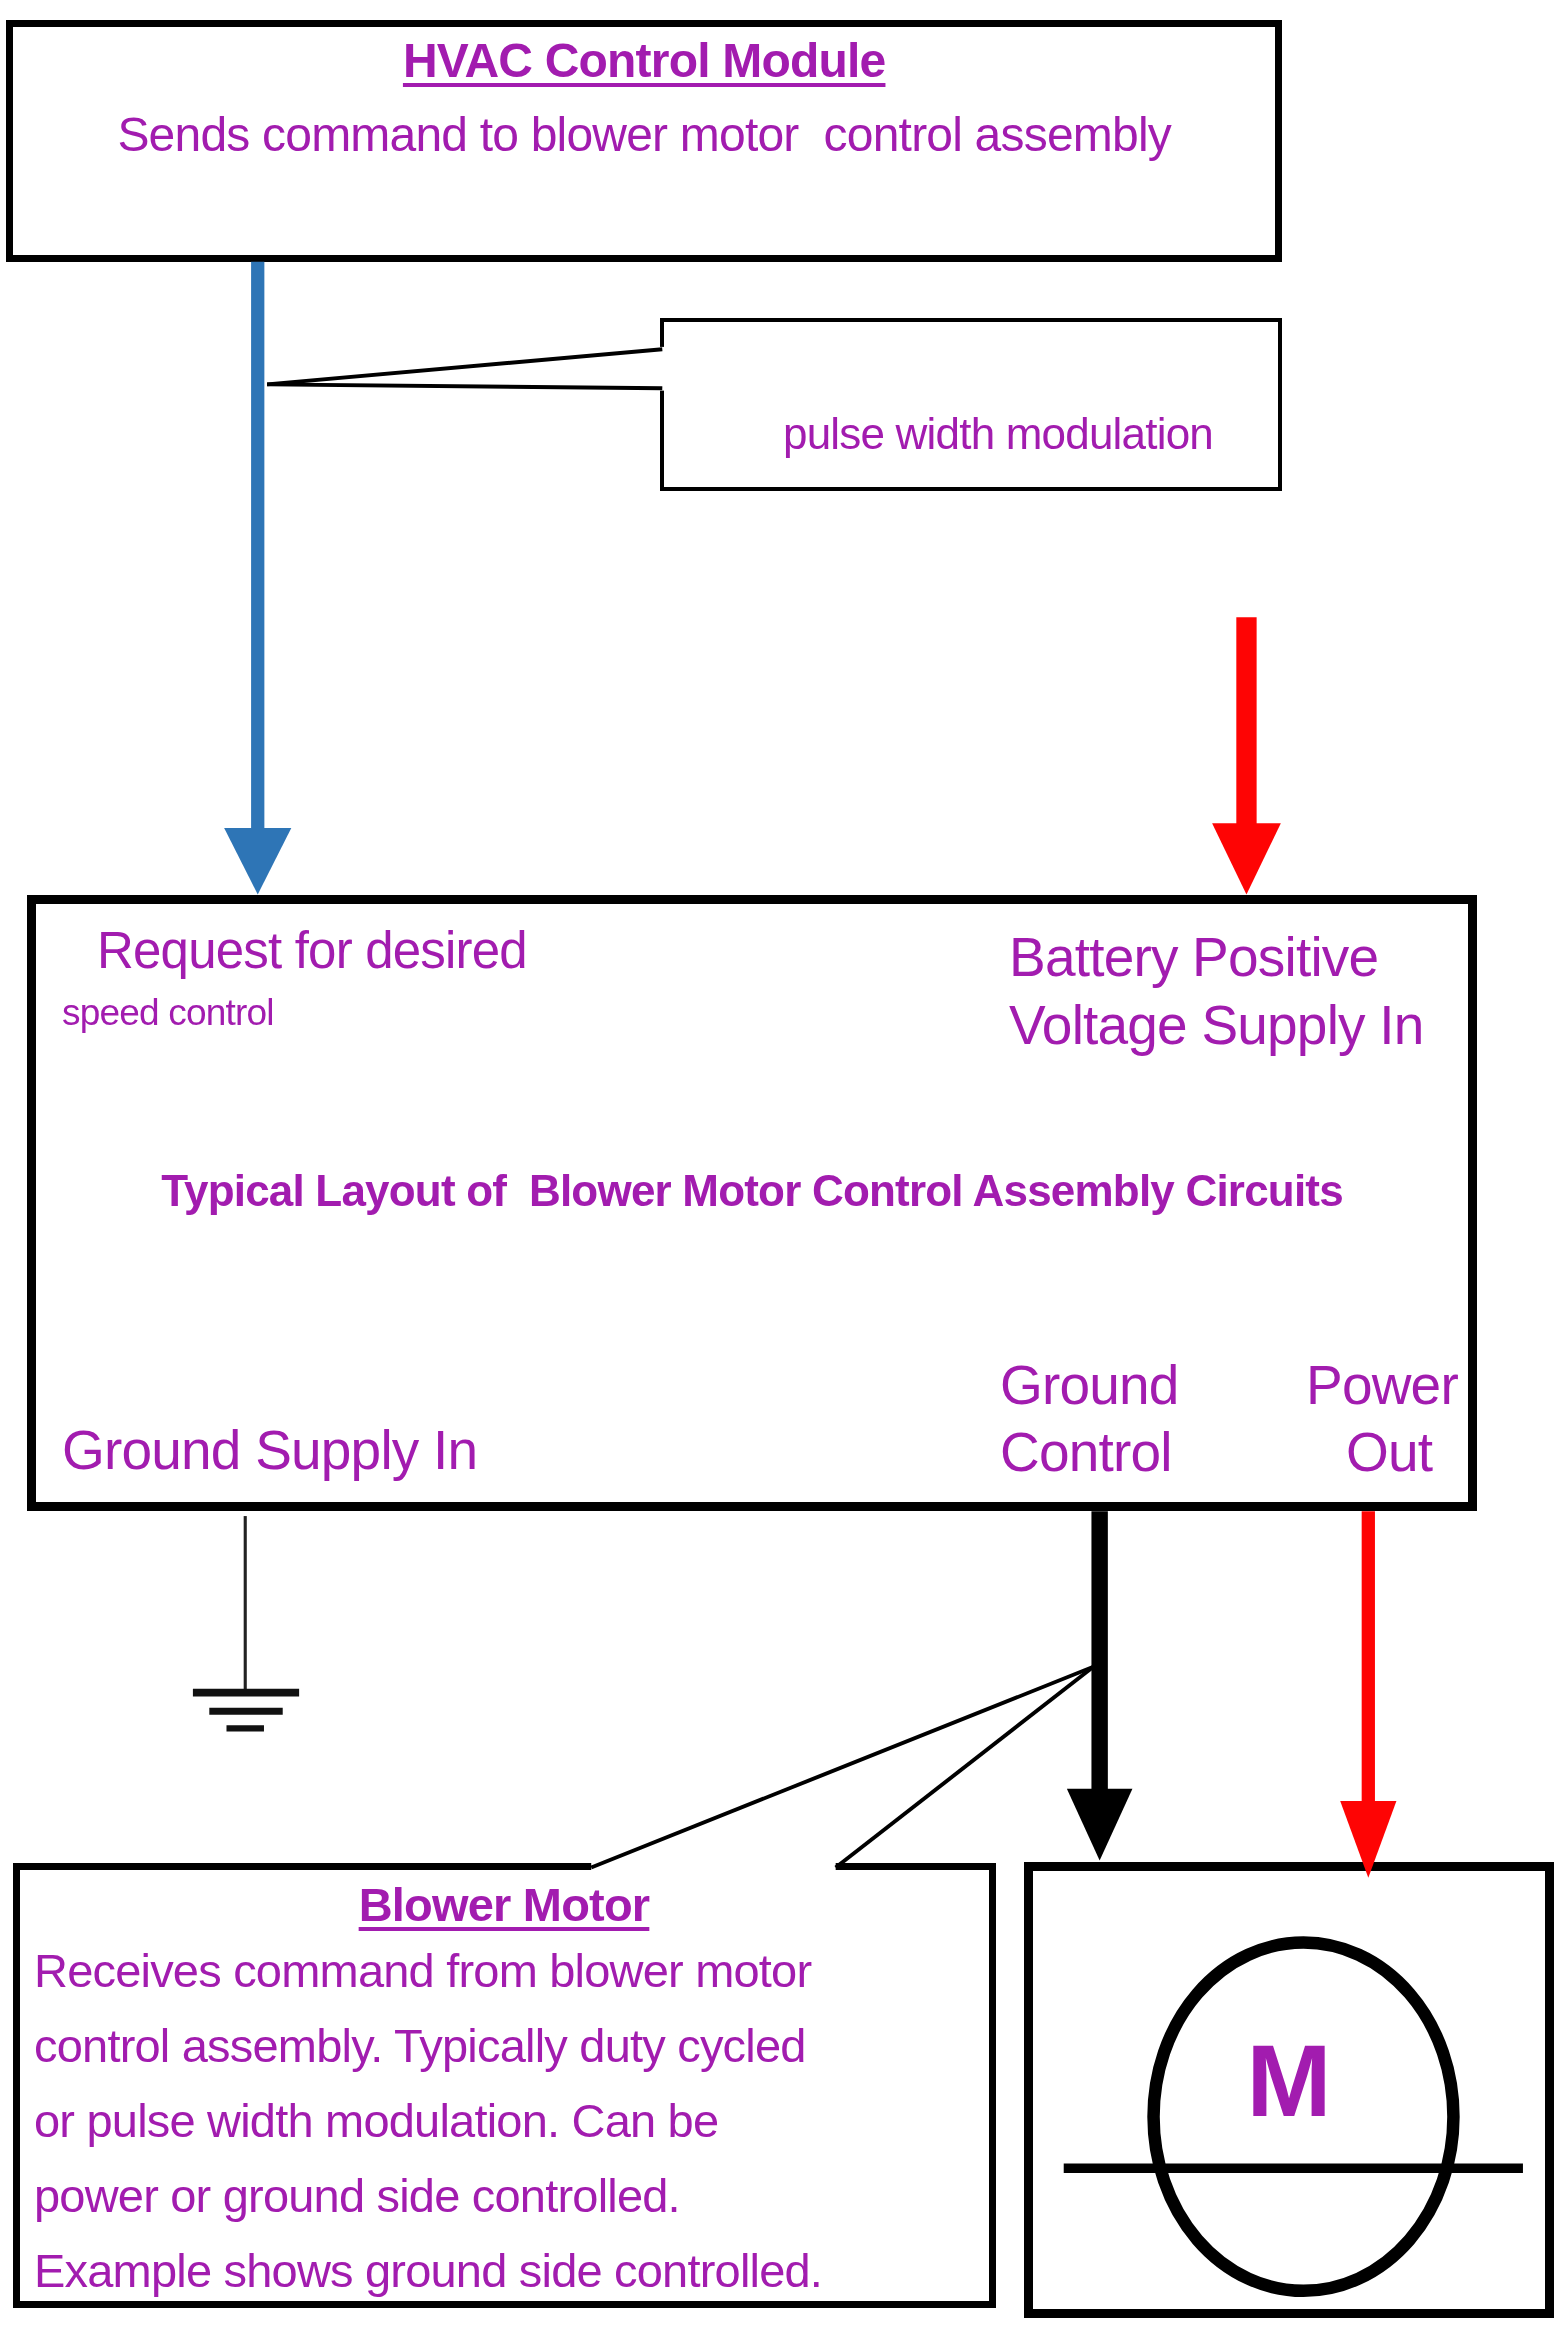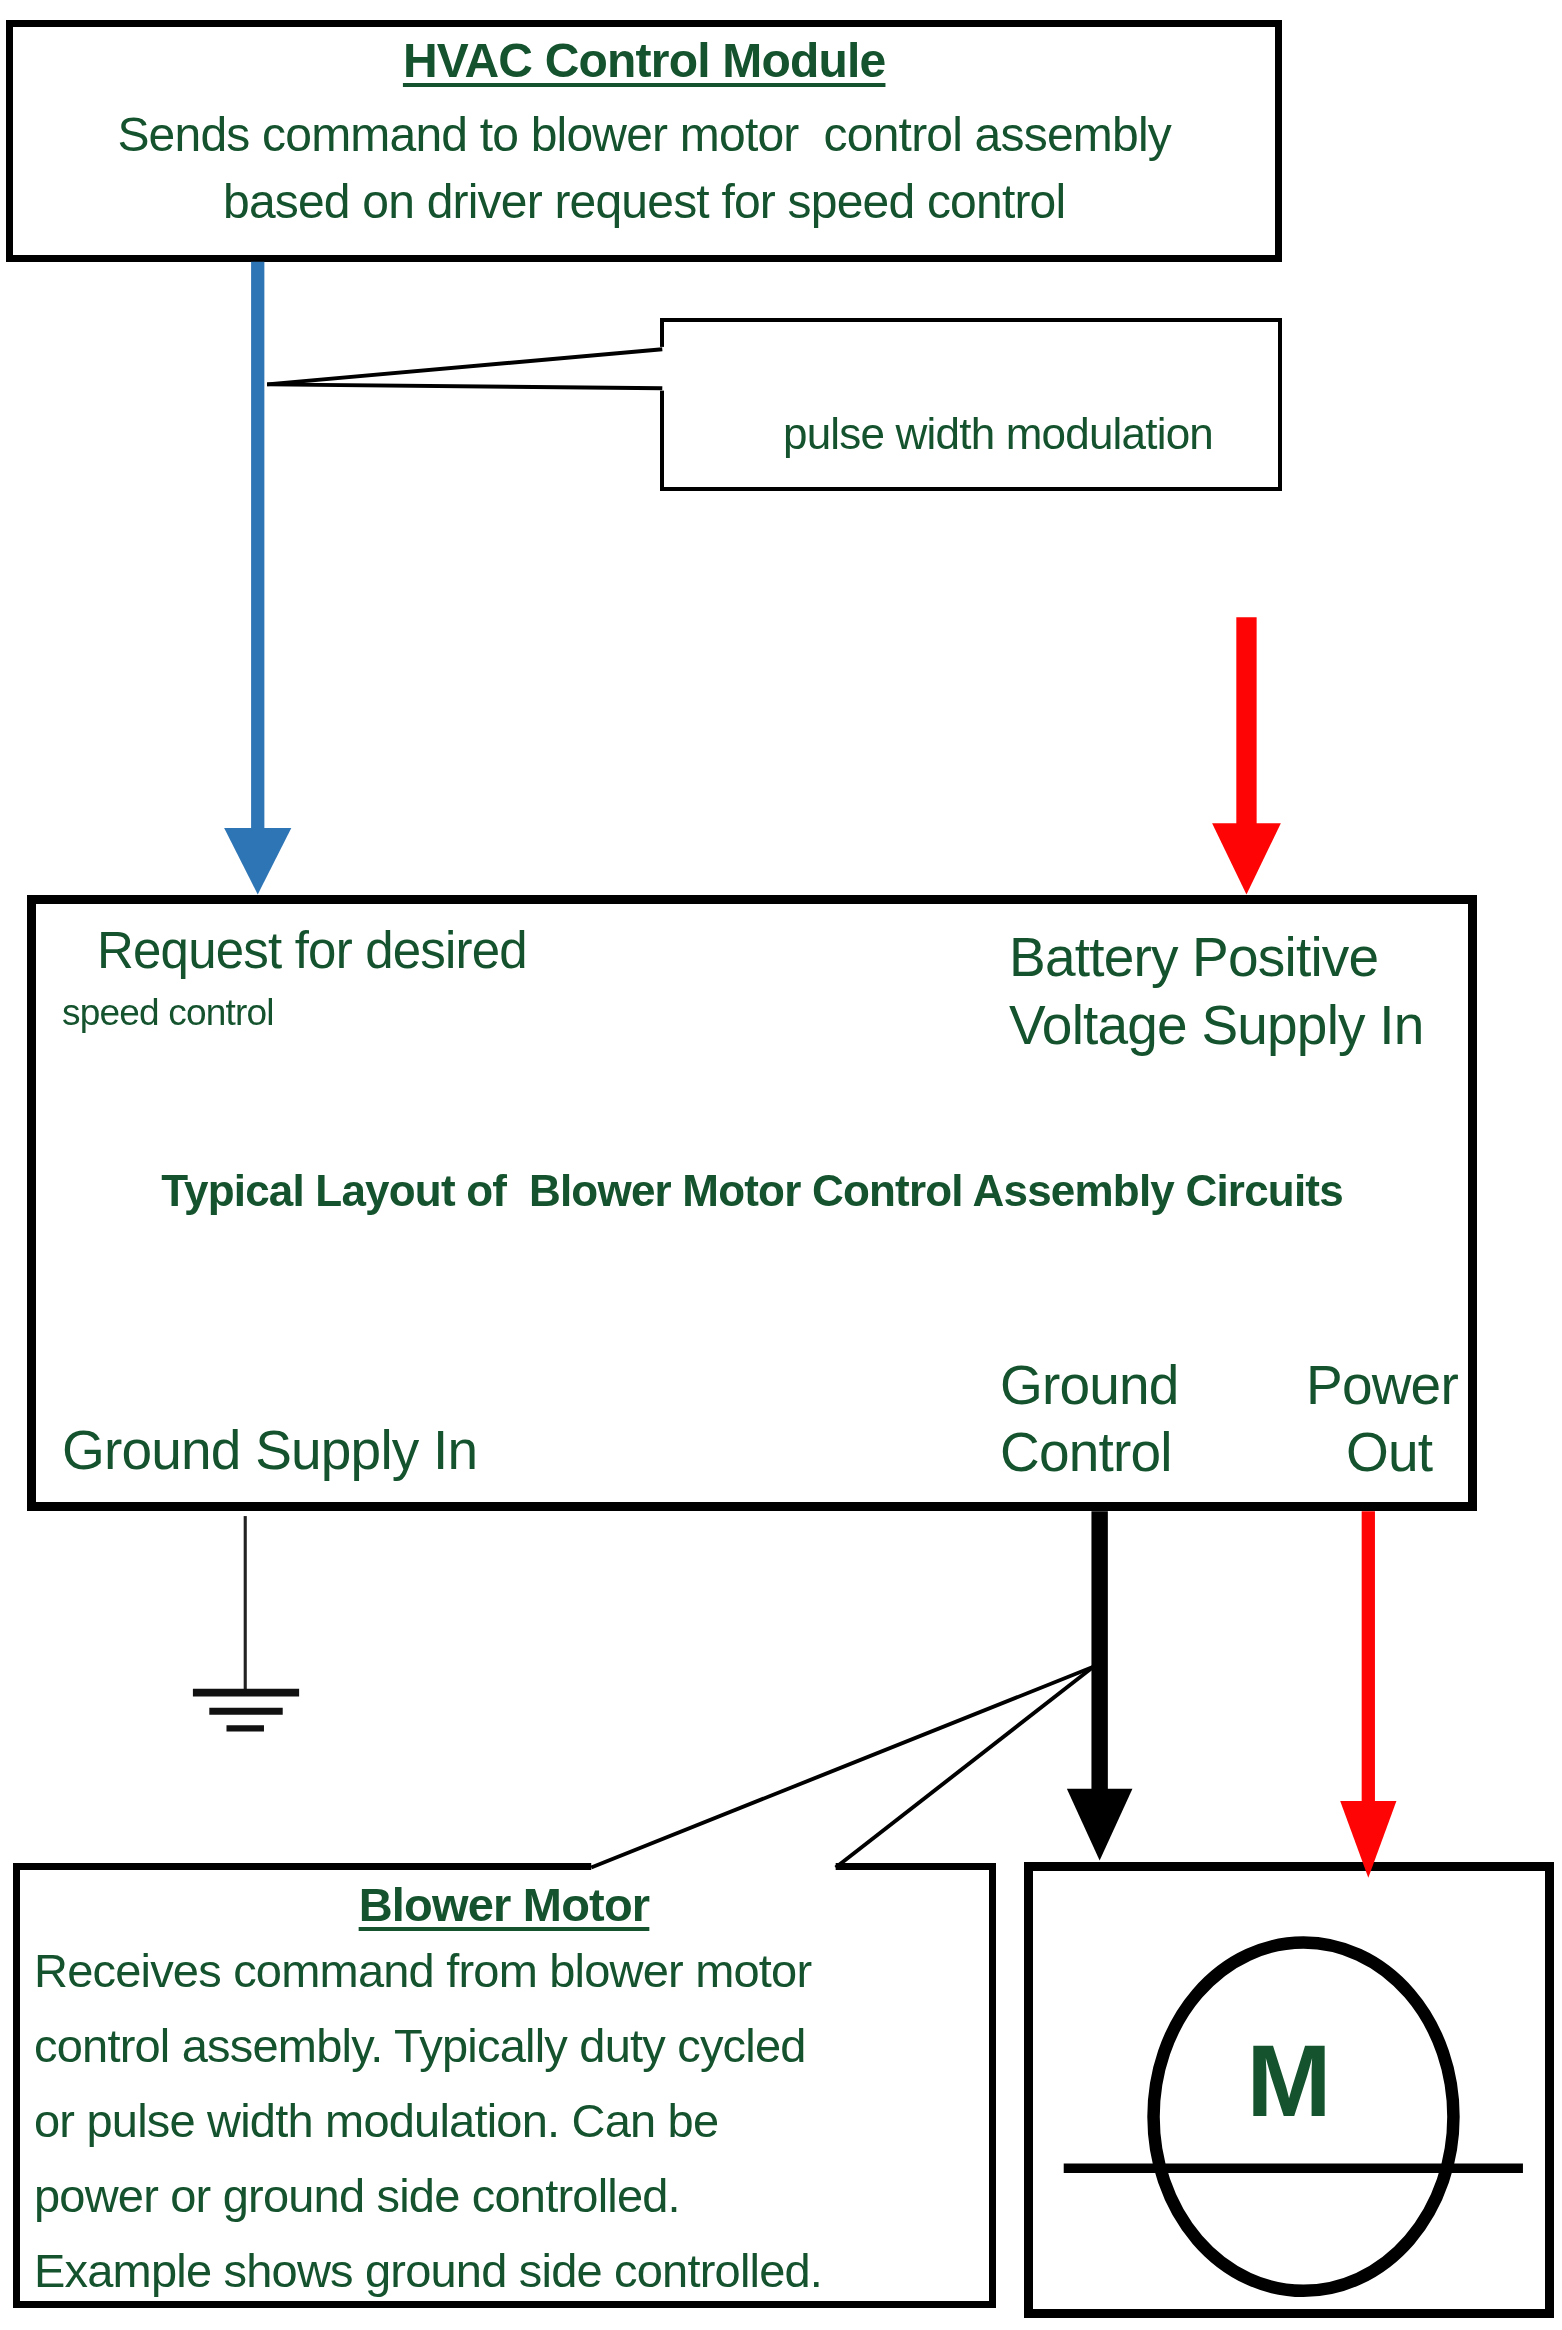--- a/index.html
+++ b/index.html
@@ -6,21 +6,21 @@
   #canvas {
     position:relative; width:1562px; height:2330px; background:#ffffff;
     font-family:"Liberation Sans", sans-serif; overflow:hidden;
   }
   .box {
     position:absolute; background:#ffffff; border-style:solid; border-color:#000000;
     box-sizing:border-box; z-index:1;
   }
   #svg-layer { position:absolute; left:0; top:0; z-index:2; pointer-events:none; }
   .t {
-    position:absolute; white-space:pre; color:#14532d; z-index:3;
+    position:absolute; white-space:pre; color:#a21caf; z-index:3;
     letter-spacing:-0.8px; line-height:1.0;
   }
   .center { text-align:center; }
   .bold { font-weight:bold; }
   .underline { text-decoration:underline; text-decoration-thickness:3.9px; text-underline-offset:6.2px; }
 
   
   #hvac-box   { left:6.2px;    top:19.5px;   width:1276px; height:242px; border-width:7.8px; }
   #pwm-callout-box { left:660px; top:318px; width:622px; height:173px; border-width:4.7px; }
   #main-box   { left:27px;   top:895px; width:1450px; height:616px;  border-width:9.4px; }
@@ -106,21 +106,20 @@
     </g>
 
     <g>
       <ellipse cx="1669" cy="2710" rx="192" ry="223" fill="none" stroke="#000000" stroke-width="16"></ellipse>
       <line x1="1362" y1="2776" x2="1950" y2="2776" stroke="#000000" stroke-width="12"></line>
     </g>
   </svg>
 
   <div class="t center bold underline" id="hvac-title">HVAC Control Module</div>
   <div class="t center" id="hvac-line1">Sends command to blower motor  control assembly</div>
-  <div class="t center" id="hvac-line2">based on driver request for speed control</div>
 
   <div class="t center" id="pwm-line2">pulse width modulation</div>
 
   <div class="t" id="req-line1">Request for desired</div>
   <div class="t" id="req-line2">speed control</div>
   <div class="t" id="bat-line1">Battery Positive</div>
   <div class="t" id="bat-line2">Voltage Supply In</div>
   <div class="t center bold" id="main-title">Typical Layout of  Blower Motor Control Assembly Circuits</div>
   <div class="t" id="gsi-label">Ground Supply In</div>
   <div class="t" id="gc-line1">Ground</div>

